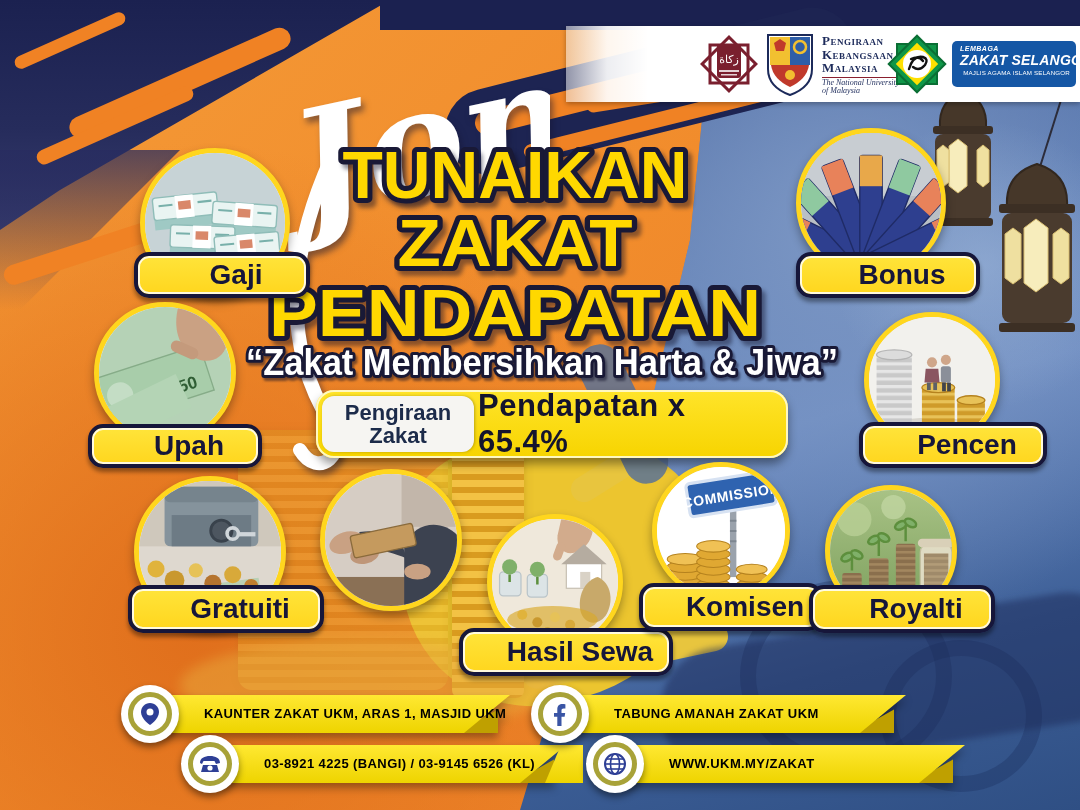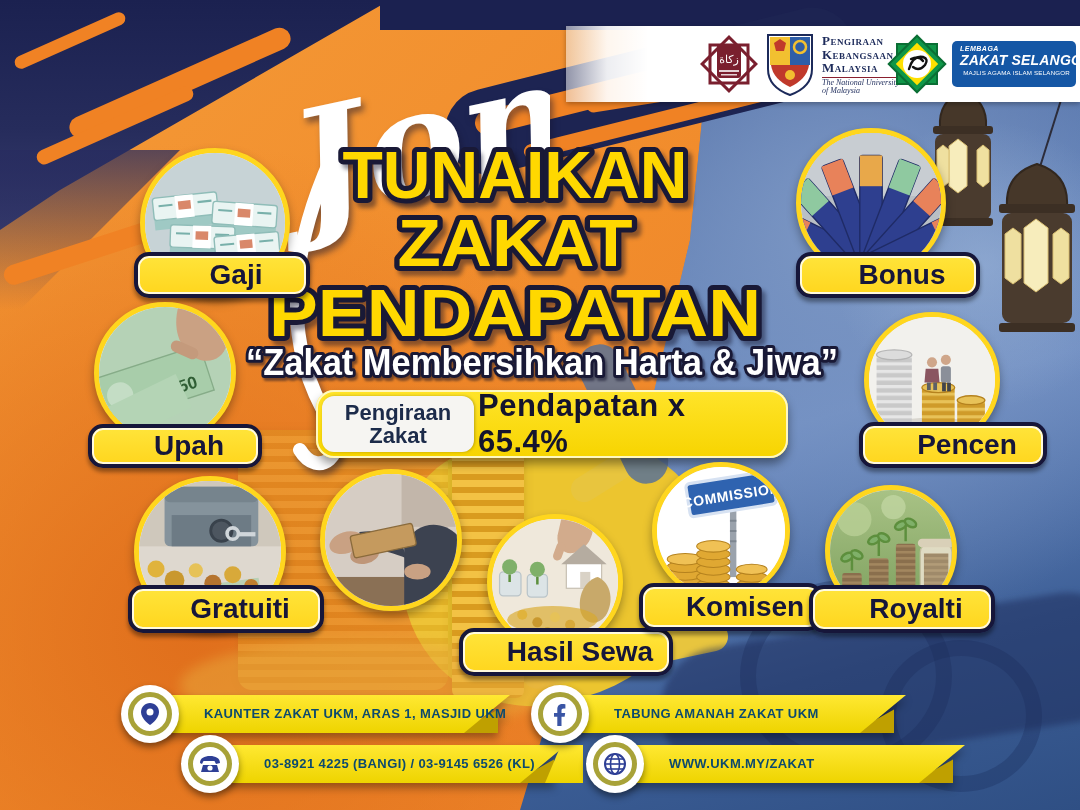--- a/index.html
+++ b/index.html
@@ -92,21 +92,21 @@
   .c-komisen{left:652px;top:462px;width:128px;height:128px;} .l-komisen{left:639px;top:583px;width:148px;height:40px;}
   .c-royalti{left:825px;top:485px;width:122px;height:122px;} .l-royalti{left:809px;top:585px;width:150px;height:40px;}
 
   
   .ribbon{height:38px;filter:drop-shadow(0 5px 4px rgba(0,0,0,.35));}
   .ribbon .main{position:absolute;inset:0;background:linear-gradient(180deg,#ffe832,#eed400);
     clip-path:polygon(0 0,100% 0,calc(100% - 46px) 100%,0 100%);z-index:1;}
   .ribbon .fold{position:absolute;right:12px;bottom:0;width:42px;height:62%;background:#bfa000;
     clip-path:polygon(100% 0,100% 100%,0 100%);z-index:0;}
   .ribbon .txt{position:absolute;z-index:2;left:44px;right:56px;top:0;bottom:0;line-height:38px;
-    color:#0c4a6e;font-weight:bold;font-size:13px;letter-spacing:.4px;white-space:nowrap;}
+    color:#000000;font-weight:bold;font-size:13px;letter-spacing:.4px;white-space:nowrap;}
   .rib-tail{width:38px;height:38px;background:linear-gradient(180deg,#ffe832,#eed400);
     clip-path:polygon(42% 0,100% 0,100% 100%,0 100%);filter:drop-shadow(0 5px 4px rgba(0,0,0,.35));}
   .badge{width:58px;height:58px;border-radius:50%;background:#fff;display:flex;align-items:center;justify-content:center;
     box-shadow:0 4px 7px rgba(0,0,0,.45);z-index:3;}
   .badge .ring{width:44px;height:44px;border-radius:50%;border:5px solid #a8a238;background:#fff;
     display:flex;align-items:center;justify-content:center;box-sizing:border-box;}
   .r1l{left:160px;top:695px;width:350px;} .b1l{left:121px;top:685px;}
   .r1r{left:570px;top:695px;width:336px;} .b1r{left:531px;top:685px;}
   .r2l{left:220px;top:745px;width:346px;} .b2l{left:181px;top:735px;}
   .r2r{left:625px;top:745px;width:340px;} .b2r{left:586px;top:735px;}

